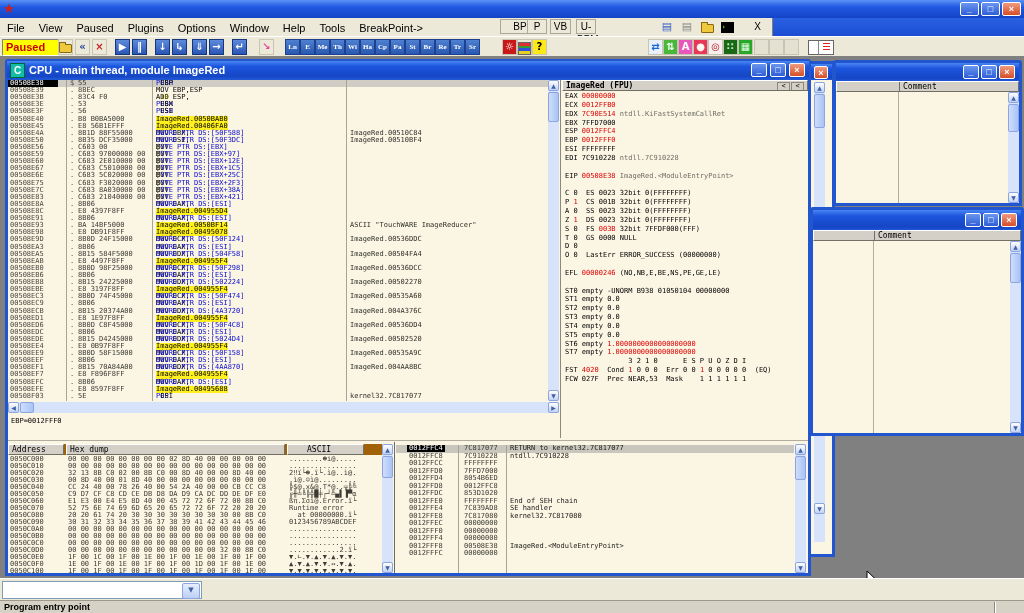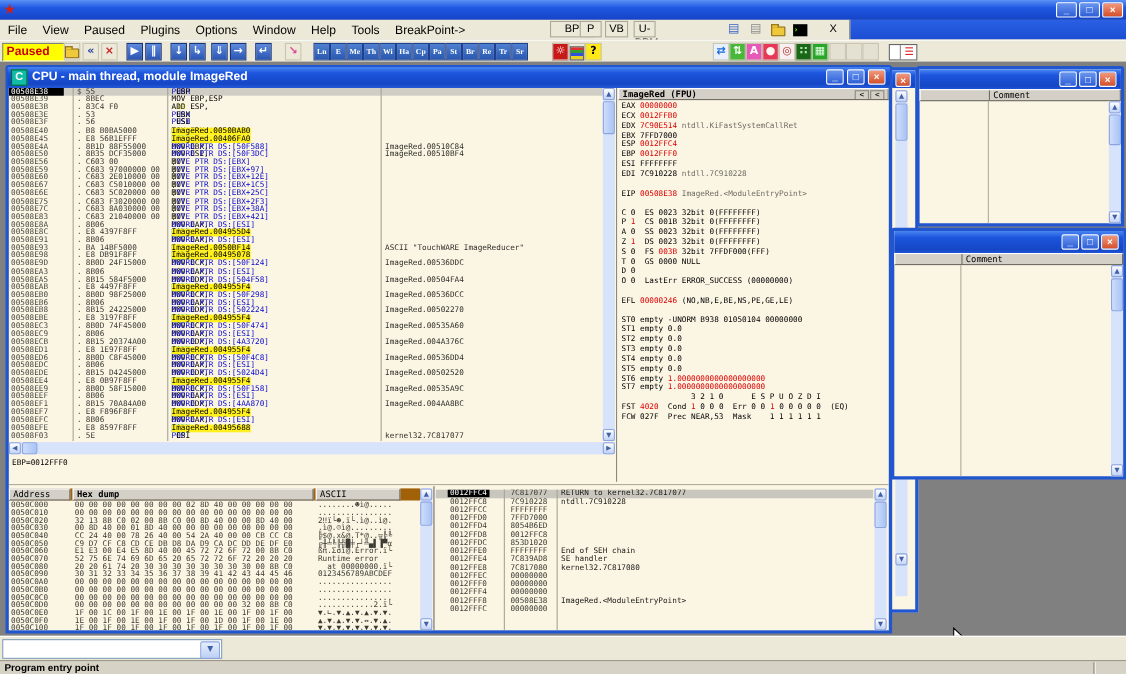--- a/index.html
+++ b/index.html
@@ -175,22 +175,22 @@
         <div class="sbtn" style="left:0;top:0">◀</div>
         <div class="sthumb" style="left:12px;top:0;height:11px;width:14px"></div>
         <div class="sbtn" style="right:0;top:0;left:auto">▶</div>
       </div>
 
       <div class="abs t7" style="left:3px;top:338px;width:548px;height:22px"><span>EBP=0012FFF0</span></div>
       <div class="abs" style="left:0;top:360px;width:800px;height:1px;background:#B0AC9E"></div>
 
       <div id="dumphdr" class="abs" style="left:0;top:364px;width:374px;height:11px;background:#a16207">
           <div class="gray-hdr" style="left: 0px; top: 0px; width: 56px; height: 11px; padding-left: 3px;">Address</div>
-          <div class="gray-hdr" style="left: 58px; top: 0px; width: 219px; height: 11px; padding-left: 3px; font-weight: bold;">Hex dump</div>
-          <div class="gray-hdr" style="left: 279px; top: 0px; width: 77px; height: 11px; padding-left: 3px;">ASCII</div>
+          <div class="gray-hdr" style="left: 58px; top: 0px; width: 219px; height: 11px; padding-left: 3px;">Hex dump</div>
+          <div class="gray-hdr" style="left: 279px; top: 0px; width: 77px; height: 11px; padding-left: 19px;">ASCII</div>
         </div>
       <div class="abs t7" id="dump" style="left:0;top:376px;width:374px;height:117px;overflow:hidden"><div class="durow"><span style="left: 2px;">0050C000</span><span style="left: 60px;">00 00 00 00 00 00 00 00 02 8D 40 00 00 00 00 00</span><span style="left: 281px;">........☻ì@.....</span></div><div class="durow"><span style="left: 2px;">0050C010</span><span style="left: 60px;">00 00 00 00 00 00 00 00 00 00 00 00 00 00 00 00</span><span style="left: 281px;">................</span></div><div class="durow"><span style="left: 2px;">0050C020</span><span style="left: 60px;">32 13 8B C0 02 00 8B C0 00 8D 40 00 00 8D 40 00</span><span style="left: 281px;">2‼ï└☻.ï└.ì@..ì@.</span></div><div class="durow"><span style="left: 2px;">0050C030</span><span style="left: 60px;">00 8D 40 00 01 8D 40 00 00 00 00 00 00 00 00 00</span><span style="left: 281px;">.ì@.☺ì@.........</span></div><div class="durow"><span style="left: 2px;">0050C040</span><span style="left: 60px;">CC 24 40 00 78 26 40 00 54 2A 40 00 00 CB CC C8</span><span style="left: 281px;">╠$@.x&amp;@.T*@..╦╠╚</span></div><div class="durow"><span style="left: 2px;">0050C050</span><span style="left: 60px;">C9 D7 CF C8 CD CE DB D8 DA D9 CA DC DD DE DF E0</span><span style="left: 281px;">╔╫╧╚╠╬█╪┌┘╩▄▌▐▀α</span></div><div class="durow"><span style="left: 2px;">0050C060</span><span style="left: 60px;">E1 E3 00 E4 E5 8D 40 00 45 72 72 6F 72 00 8B C0</span><span style="left: 281px;">ßπ.Σσì@.Error.ï└</span></div><div class="durow"><span style="left: 2px;">0050C070</span><span style="left: 60px;">52 75 6E 74 69 6D 65 20 65 72 72 6F 72 20 20 20</span><span style="left: 281px;">Runtime error   </span></div><div class="durow"><span style="left: 2px;">0050C080</span><span style="left: 60px;">20 20 61 74 20 30 30 30 30 30 30 30 30 00 8B C0</span><span style="left: 281px;">  at 00000000.ï└</span></div><div class="durow"><span style="left: 2px;">0050C090</span><span style="left: 60px;">30 31 32 33 34 35 36 37 38 39 41 42 43 44 45 46</span><span style="left: 281px;">0123456789ABCDEF</span></div><div class="durow"><span style="left: 2px;">0050C0A0</span><span style="left: 60px;">00 00 00 00 00 00 00 00 00 00 00 00 00 00 00 00</span><span style="left: 281px;">................</span></div><div class="durow"><span style="left: 2px;">0050C0B0</span><span style="left: 60px;">00 00 00 00 00 00 00 00 00 00 00 00 00 00 00 00</span><span style="left: 281px;">................</span></div><div class="durow"><span style="left: 2px;">0050C0C0</span><span style="left: 60px;">00 00 00 00 00 00 00 00 00 00 00 00 00 00 00 00</span><span style="left: 281px;">................</span></div><div class="durow"><span style="left: 2px;">0050C0D0</span><span style="left: 60px;">00 00 00 00 00 00 00 00 00 00 00 00 32 00 8B C0</span><span style="left: 281px;">............2.ï└</span></div><div class="durow"><span style="left: 2px;">0050C0E0</span><span style="left: 60px;">1F 00 1C 00 1F 00 1E 00 1F 00 1E 00 1F 00 1F 00</span><span style="left: 281px;">▼.∟.▼.▲.▼.▲.▼.▼.</span></div><div class="durow"><span style="left: 2px;">0050C0F0</span><span style="left: 60px;">1E 00 1F 00 1E 00 1F 00 1F 00 1D 00 1F 00 1E 00</span><span style="left: 281px;">▲.▼.▲.▼.▼.↔.▼.▲.</span></div><div class="durow"><span style="left: 2px;">0050C100</span><span style="left: 60px;">1F 00 1F 00 1F 00 1F 00 1F 00 1F 00 1F 00 1F 00</span><span style="left: 281px;">▼.▼.▼.▼.▼.▼.▼.▼.</span></div></div>
       <div class="sb" style="left:374px;top:364px;width:11px;height:129px">
         <div class="sbtn" style="top:0">▲</div>
         <div class="sthumb" style="top:12px;height:22px"></div>
         <div class="sbtn" style="bottom:0">▼</div>
       </div>
       <div class="vline" style="left:386px;top:362px;height:131px;background:#6E6B60"></div>
 
       <div class="abs t7" id="stack" style="left:388px;top:365px;width:398px;height:128px;overflow:hidden"><div class="strow sel"><span class="sa">0012FFC4</span><span class="sv">7C817077</span><span class="sc">RETURN to kernel32.7C817077</span></div><div class="strow"><span class="sa">0012FFC8</span><span class="sv">7C910228</span><span class="sc">ntdll.7C910228</span></div><div class="strow"><span class="sa">0012FFCC</span><span class="sv">FFFFFFFF</span></div><div class="strow"><span class="sa">0012FFD0</span><span class="sv">7FFD7000</span></div><div class="strow"><span class="sa">0012FFD4</span><span class="sv">8054B6ED</span></div><div class="strow"><span class="sa">0012FFD8</span><span class="sv">0012FFC8</span></div><div class="strow"><span class="sa">0012FFDC</span><span class="sv">853D1020</span></div><div class="strow"><span class="sa">0012FFE0</span><span class="sv">FFFFFFFF</span><span class="sc">End of SEH chain</span></div><div class="strow"><span class="sa">0012FFE4</span><span class="sv">7C839AD8</span><span class="sc">SE handler</span></div><div class="strow"><span class="sa">0012FFE8</span><span class="sv">7C817080</span><span class="sc">kernel32.7C817080</span></div><div class="strow"><span class="sa">0012FFEC</span><span class="sv">00000000</span></div><div class="strow"><span class="sa">0012FFF0</span><span class="sv">00000000</span></div><div class="strow"><span class="sa">0012FFF4</span><span class="sv">00000000</span></div><div class="strow"><span class="sa">0012FFF8</span><span class="sv">00508E38</span><span class="sc">ImageRed.&lt;ModuleEntryPoint&gt;</span></div><div class="strow"><span class="sa">0012FFFC</span><span class="sv">00000000</span></div></div>

